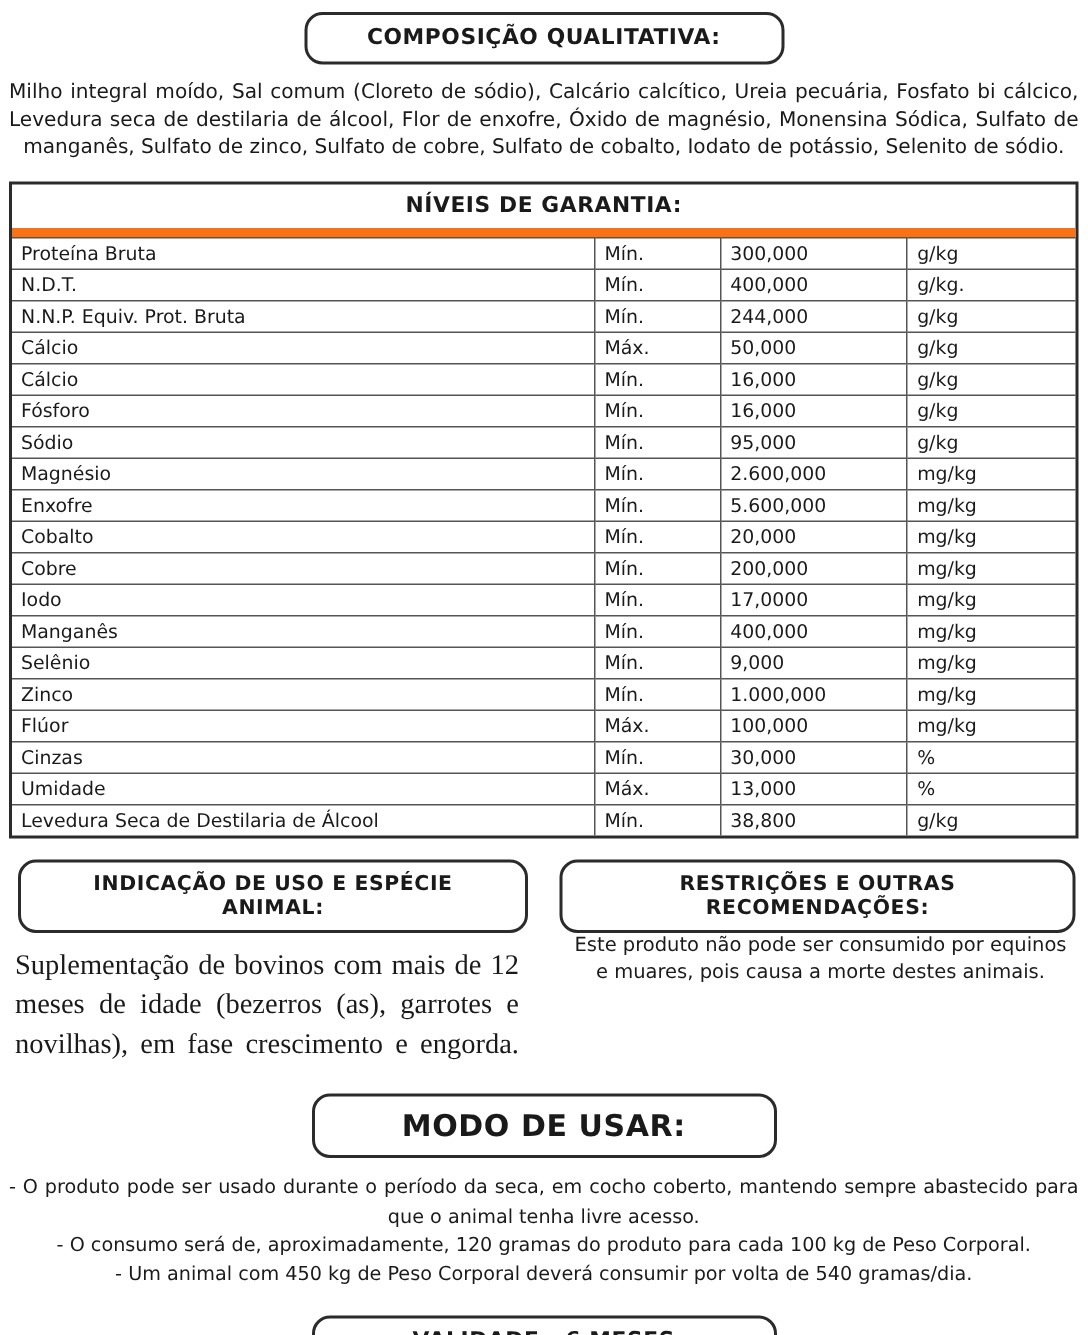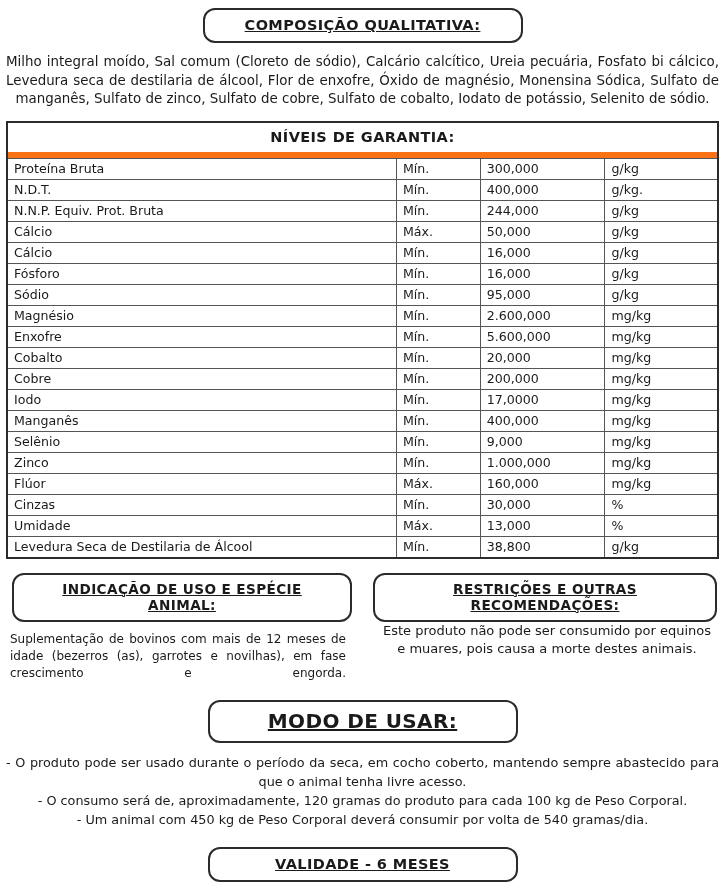--- a/index.html
+++ b/index.html
@@ -24,21 +24,20 @@
 
   
   .pill {
     border: 2px solid #2b2b2b;
     border-radius: 12px;
     text-align: center;
     font-weight: bold;
     letter-spacing: 0.4px;
     box-sizing: border-box;
     background: #fff;
-    text-decoration: underline;
   }
   .pill-main {
     width: 320px;
     margin: 8px auto 0 auto;
     padding: 7px 0 8px 0;
     font-size: 14.5px;
   }
 
   .paragraph {
     text-align: justify;
@@ -102,23 +101,24 @@
     padding: 6px 13px 7px 13px;
     font-size: 13.6px;
   }
   .col-left .pill-sub { margin-left: 8px; }
   .col-right { text-align: right; }
   .col-right .pill-sub { margin-right: 4px; text-align: center; }
 
   .col-left p {
     text-align: justify;
     text-align-last: justify;
-    font-size: 12px;
+    font-size: 19px;
     line-height: 1.42;
     margin: 9px 6px 0 6px;
+    font-family: Liberation Serif, serif;
   }
   .col-right p {
     text-align: center;
     font-size: 13px;
     line-height: 1.42;
     margin: 0 6px 0 6px;
   }
 
   
   .pill-usar {
@@ -245,21 +245,21 @@
           </tr>
           <tr>
             <td class="nome">Zinco</td>
             <td class="lim">Mín.</td>
             <td class="val">1.000,000</td>
             <td class="un">mg/kg</td>
           </tr>
           <tr>
             <td class="nome">Flúor</td>
             <td class="lim">Máx.</td>
-            <td class="val">160,000</td>
+            <td class="val">100,000</td>
             <td class="un">mg/kg</td>
           </tr>
           <tr>
             <td class="nome">Cinzas</td>
             <td class="lim">Mín.</td>
             <td class="val">30,000</td>
             <td class="un">%</td>
           </tr>
           <tr>
             <td class="nome">Umidade</td>

